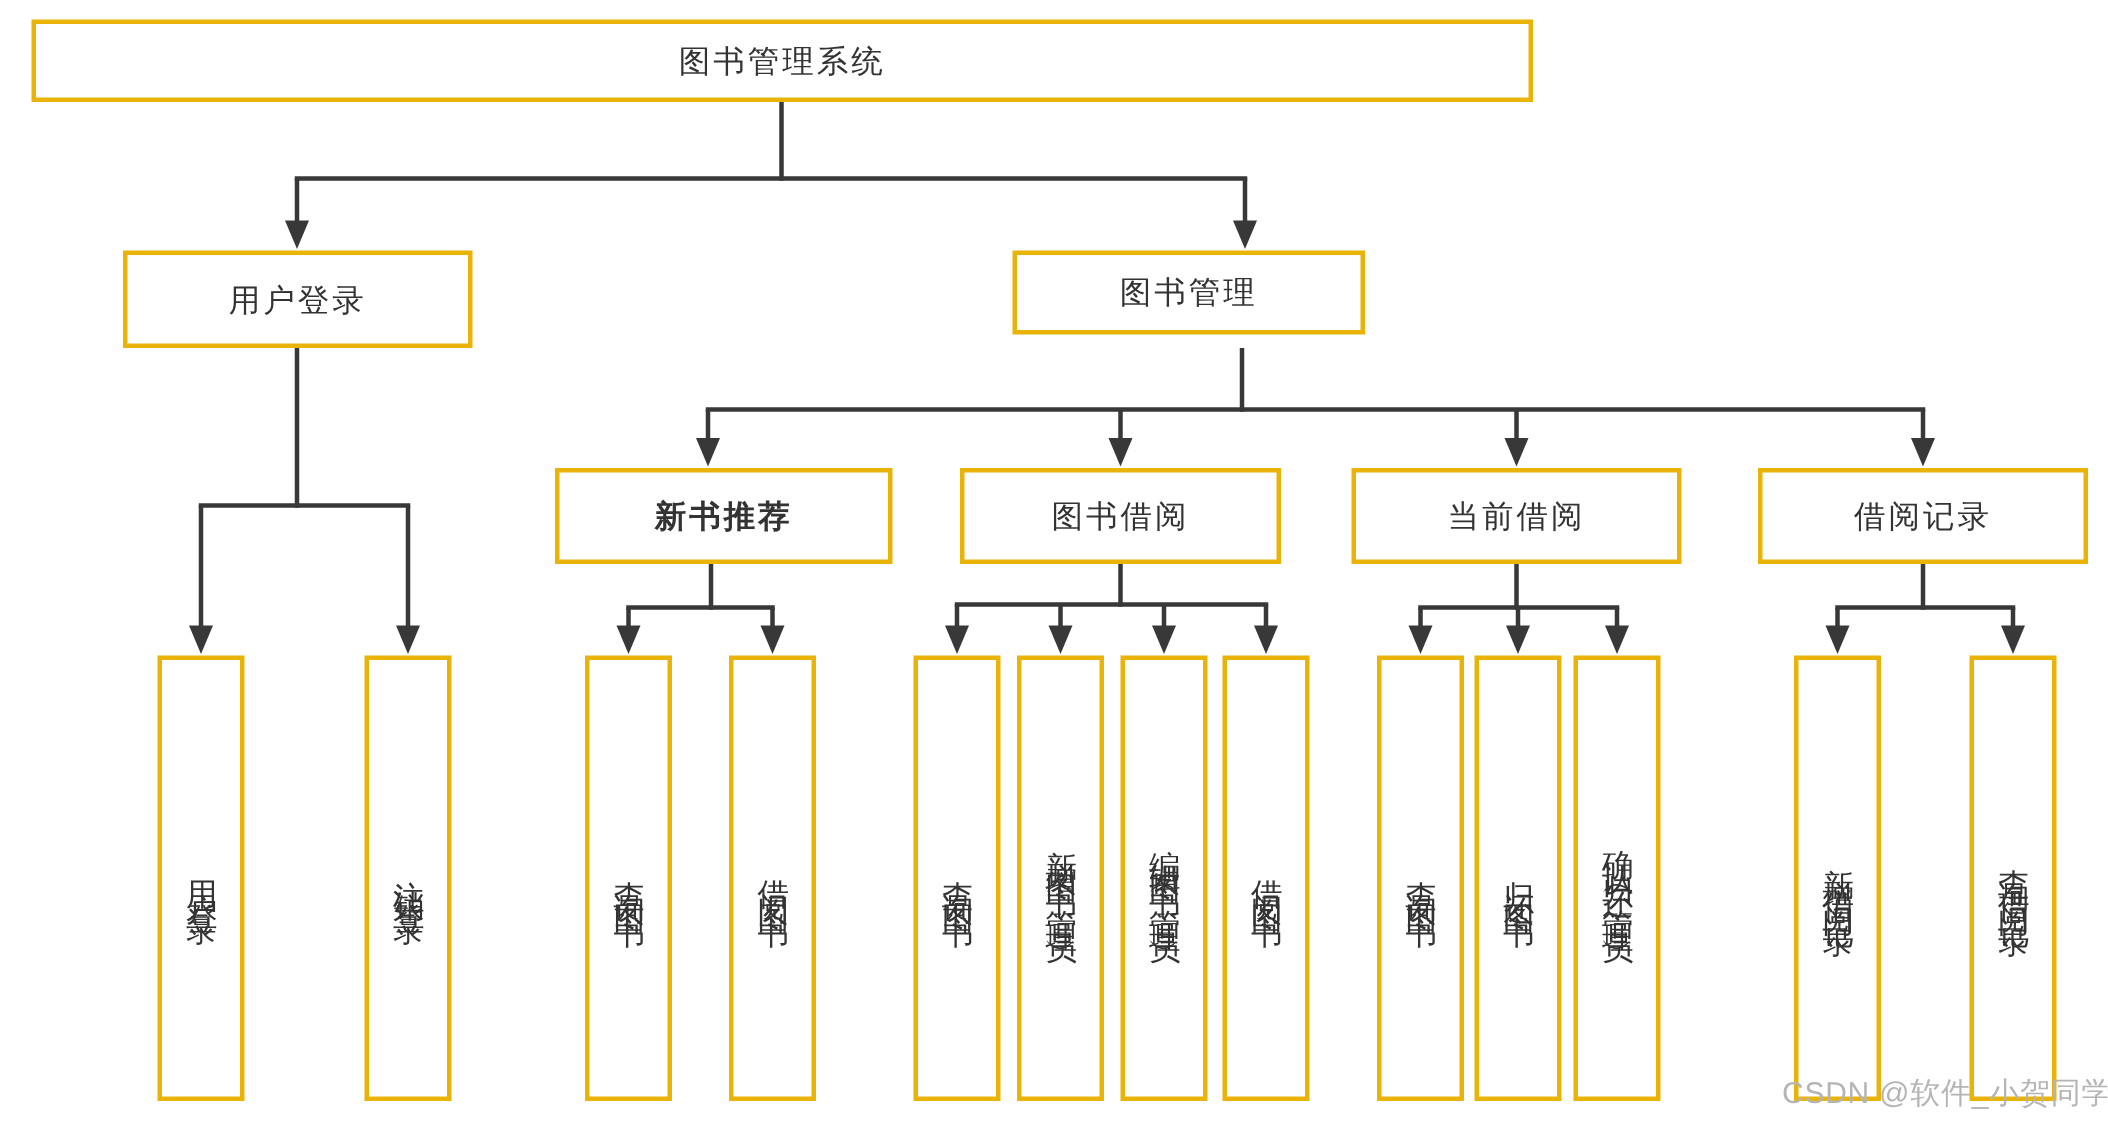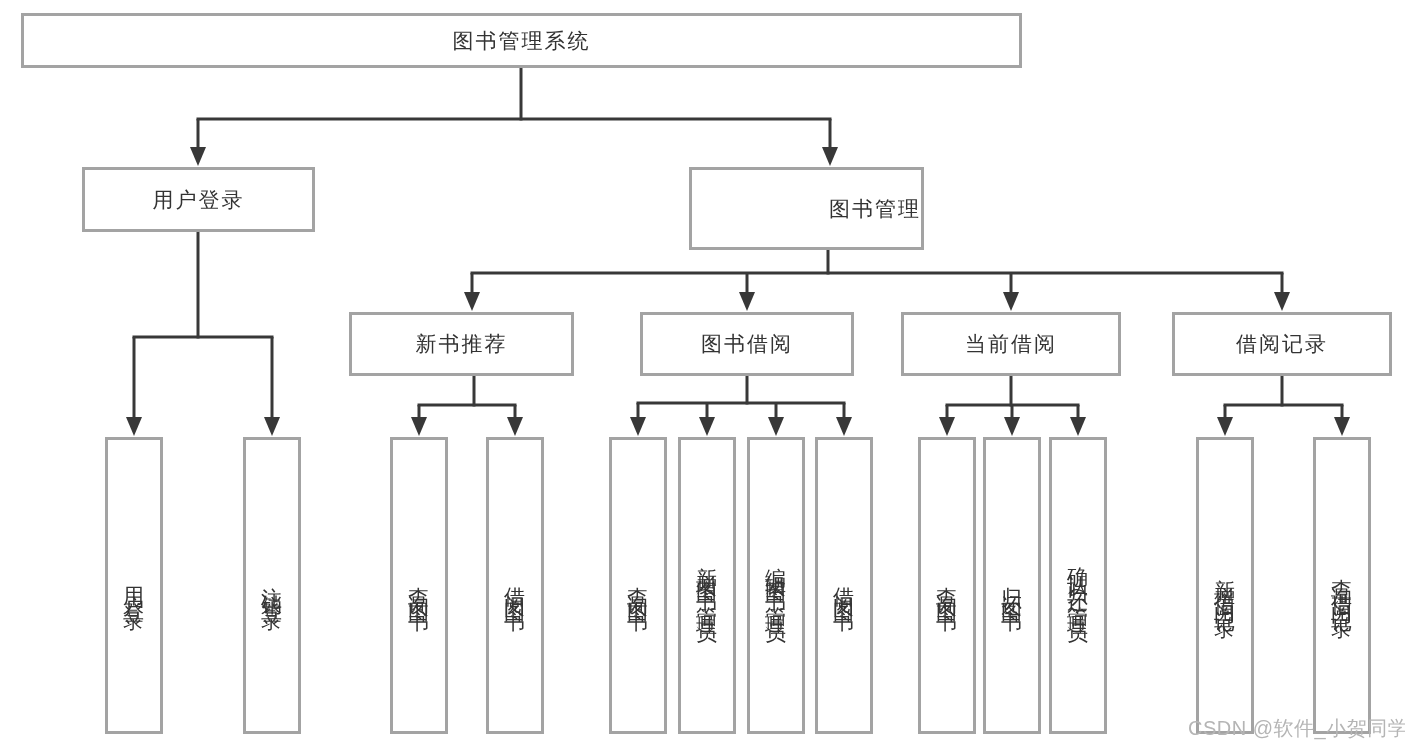--- a/index.html
+++ b/index.html
@@ -11,21 +11,21 @@
     font-family: "Liberation Sans", sans-serif;
     color: #333333;
     overflow: hidden;
   }
   .wires { position: absolute; left: 0; top: 0; width: 1405px; height: 747px; }
   .wires line { stroke: #383838; stroke-width: 3; }
   .wires polygon { fill: #383838; }
   .box {
     position: absolute;
     box-sizing: border-box;
-    border: 3px solid #a3a3a3;
+    border: 3px solid #eab308;
     background: #ffffff;
     display: flex;
     align-items: center;
     justify-content: center;
     z-index: 2;
   }
   .box .label {
     font-size: 21px;
     color: #333333;
     letter-spacing: 2px;
@@ -130,25 +130,25 @@
     </g>
   </svg>
 
   <div class="box" style="left:21px; top:13px; width:1001px; height:55px;">
     <span class="label">图书管理系统</span>
   </div>
 
   <div class="box" style="left:82px; top:167px; width:233px; height:65px;">
     <span class="label">用户登录</span>
   </div>
-  <div class="box" style="left:689px; top:167px; width:235px; height:83px;justify-content:flex-end;">
+  <div class="box" style="left:675px; top:167px; width:235px; height:56px;">
     <span class="label">图书管理</span>
   </div>
 
-  <div class="box" style="left:349px; top:312px; width:225px; height:64px;">
+  <div class="box" style="left:370px; top:312px; width:225px; height:64px;font-weight:bold;">
     <span class="label">新书推荐</span>
   </div>
   <div class="box" style="left:640px; top:312px; width:214px; height:64px;justify-content:center;">
     <span class="label">图书借阅</span>
   </div>
   <div class="box" style="left:901px; top:312px; width:220px; height:64px;">
     <span class="label">当前借阅</span>
   </div>
   <div class="box" style="left:1172px; top:312px; width:220px; height:64px;">
     <span class="label">借阅记录</span>

